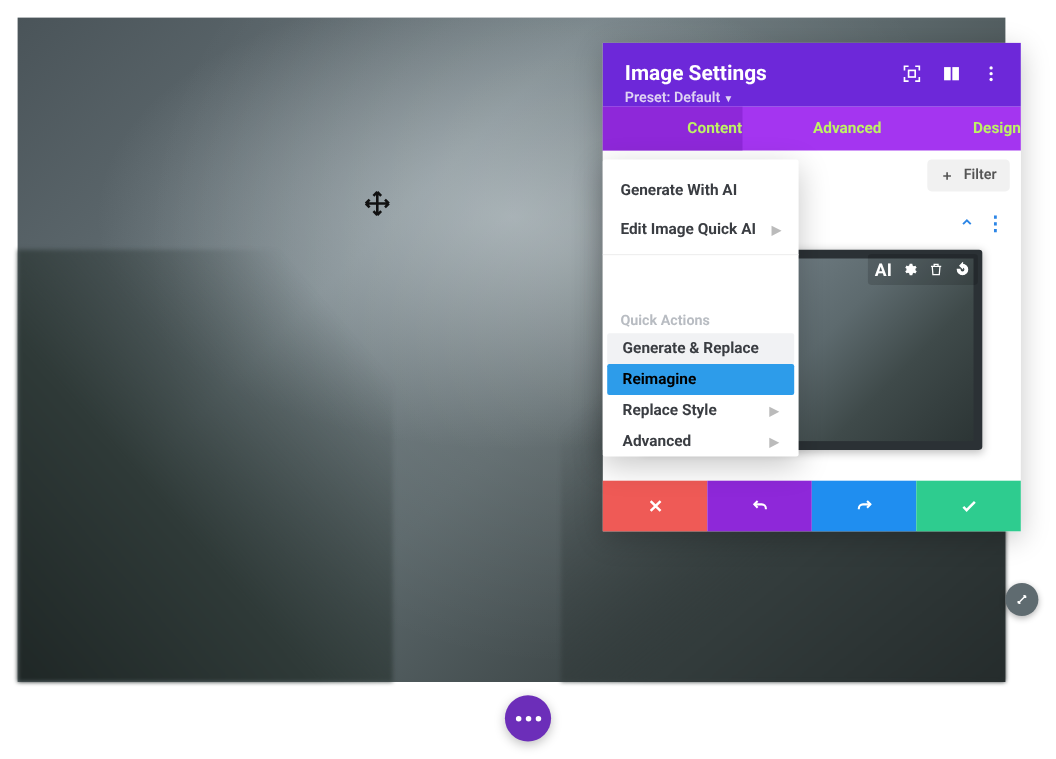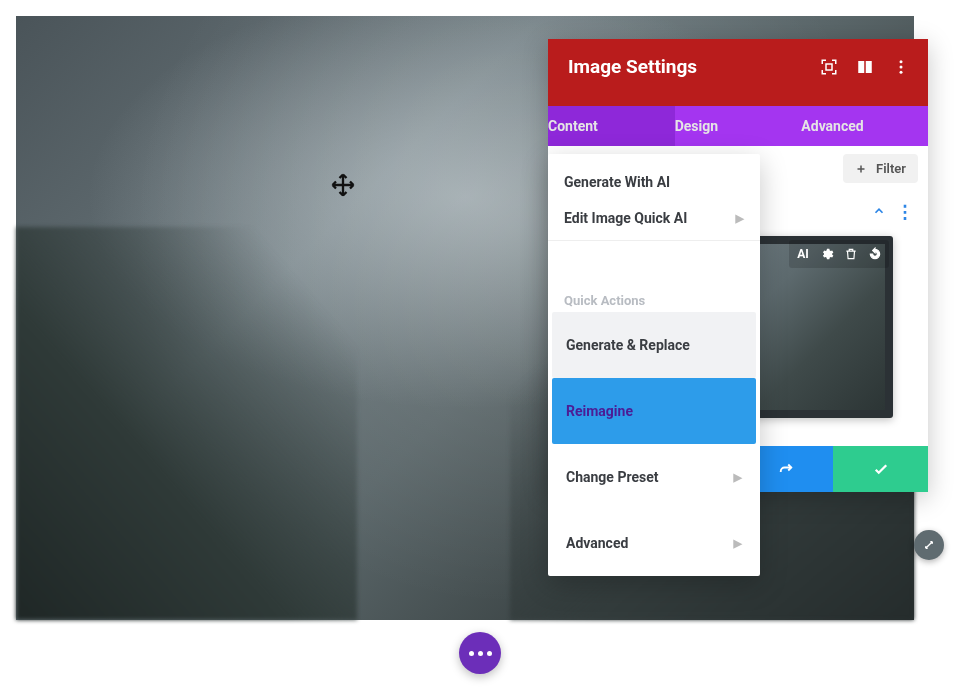--- a/index.html
+++ b/index.html
@@ -32,68 +32,68 @@
     position:absolute; left: 329px; top: 171px; width:28px; height:28px;
     color:#111;
   }
 
   .panel {
     position:absolute; top: 39px; left: 548px; width: 380px;
     background:#fff;
     box-shadow: 0 6px 24px rgba(0,0,0,0.22);
   }
   .panel-header {
-    background:#b91c1c;
-    padding: 16px 18px 28px 20px;
+    background:#6d28d9;
+    padding: 16px 18px 0 20px;
     color:#fff;
   }
   .panel-title-row { display:flex; align-items:center; justify-content:space-between; }
   .panel-title { font-size: 19px; font-weight:700; }
   .panel-header-icons { display:flex; gap:18px; align-items:center; }
   .ph-icon { width:18px; height:18px; cursor:pointer; color:#fff; }
   .preset { margin-top:4px; font-size:13px; color:#e0d4f3; font-weight:600; }
   .preset .caret { font-size:9px; margin-left:3px; }
 
   .panel-tabs { display:flex; background:#a435f0; }
-  .tab { flex:1; text-align:left; padding:12px 0; color:#e5e5e5; font-weight:700; font-size:14px; cursor:pointer; }
+  .tab { flex:1; text-align:right; padding:12px 0; color:#bef264; font-weight:700; font-size:14px; cursor:pointer; }
   .tab.active { background:#8e28d9; }
 
   .panel-body {
     background:#fff; position:relative; padding-top:8px;
   }
   .filter-btn {
     position:absolute; top:8px; right:10px;
     background:#f1f1f1; color:#555; font-weight:600;
     padding:7px 12px; border-radius:4px; font-size:13px;
     display:flex; align-items:center; gap:9px; cursor:pointer;
   }
 
   .dropdown {
     position:absolute; top:8px; left:0;
-    width: 212px;
+    width: 178px;
     background:#fff;
     box-shadow: 0 8px 28px rgba(0,0,0,0.22);
     border-radius:2px;
     z-index:50;
     padding-top:10px;
   }
   .dd-item {
     padding:10px 16px; font-size:14px; font-weight:700; color:#3a3d42;
     display:flex; align-items:center; justify-content:space-between; cursor:pointer;
   }
   .dd-item .chev { color:#bbb; font-size:11px; }
   .dd-sep { border-top:1px solid #eee; margin: 4px 0 6px 0; }
   .dd-heading { padding:8px 16px 4px; font-size:13px; font-weight:700; color:#b8bcc2;margin-top:44px; }
   .qa-item {
-    padding:25px 14px; font-size:14px; font-weight:700; color:#3a3d42;
+    padding:6px 14px; font-size:14px; font-weight:700; color:#3a3d42;
     display:flex; align-items:center; justify-content:space-between; cursor:pointer;
     margin:0 4px; border-radius:2px;
   }
   .qa-item.hover { background:#f1f2f4; }
-  .qa-item.selected { background:#2d9cea; color:#4c1d95; }
+  .qa-item.selected { background:#2d9cea; color:#000000; }
   .qa-item .chev { color:#bbb; font-size:11px; }
 
   .row-controls {
     position:absolute; top:58px; right:14px; display:flex; gap:10px; align-items:center; z-index:40;
   }
   .row-controls .chev-up { color:#2d86e6; font-size:14px; font-weight:900; cursor:pointer;}
   .row-controls .dots { color:#2d86e6; font-size:18px; font-weight:900; cursor:pointer; line-height:0.6;}
 
   .preview-box {
     margin: 82px auto 28px auto;
@@ -173,26 +173,29 @@
         </span>
         <span class="ph-icon">
           <svg viewBox="0 0 24 24" fill="currentColor">
               <circle cx="12" cy="5" r="2"></circle>
               <circle cx="12" cy="12" r="2"></circle>
               <circle cx="12" cy="19" r="2"></circle>
             </svg>
         </span>
       </div>
     </div>
+    <div class="preset">
+      <span>Preset: Default</span><span class="caret">▼</span>
+    </div>
   </div>
 
   <div class="panel-tabs">
     <div class="tab active">Content</div>
+    <div class="tab">Advanced</div>
     <div class="tab">Design</div>
-    <div class="tab">Advanced</div>
   </div>
 
   <div class="panel-body">
 
     <div class="filter-btn">
       <svg viewBox="0 0 24 24" width="12" height="12" fill="none" stroke="#555" stroke-width="3">
           <path d="M12 5v14M5 12h14"></path>
         </svg>
       <span>Filter</span>
     </div>
@@ -216,33 +219,33 @@
       </div>
       <div class="dd-sep"></div>
       <div class="dd-heading">Quick Actions</div>
       <div class="qa-item hover">
         <span>Generate &amp; Replace</span>
       </div>
       <div class="qa-item selected">
         <span>Reimagine</span>
       </div>
       <div class="qa-item">
-        <span>Change Preset</span>
+        <span>Replace Style</span>
         <span class="chev">▶</span>
       </div>
       <div class="qa-item">
         <span>Advanced</span>
         <span class="chev">▶</span>
       </div>
     </div>
 
     <div class="preview-box">
       <div class="preview-inner"></div>
       <div class="preview-toolbar">
-        <span class="pv-icon" style="font-size:12px;font-weight:700;text-align:right;">AI</span>
+        <span class="pv-icon" style="font-size:16px;font-weight:700;text-align:right;">AI</span>
         <span class="pv-icon">
           <svg viewBox="0 0 24 24" fill="currentColor">
               <path d="M12 8a4 4 0 100 8 4 4 0 000-8zm9 4a7 7 0 00-.1-1l2-1.6-2-3.4-2.4 1a7 7 0 00-1.7-1L16 3h-4l-.8 2.9a7 7 0 00-1.7 1l-2.4-1-2 3.4L7 11a7 7 0 000 2l-2 1.6 2 3.4 2.4-1a7 7 0 001.7 1L12 21h4l.8-2.9a7 7 0 001.7-1l2.4 1 2-3.4-2-1.6a7 7 0 00.1-1z"></path>
             </svg>
         </span>
         <span class="pv-icon">
           <svg viewBox="0 0 24 24" fill="none" stroke="currentColor" stroke-width="2">
               <path d="M4 7h16M9 7V4h6v3M6 7l1 13h10l1-13"></path>
             </svg>
         </span>

